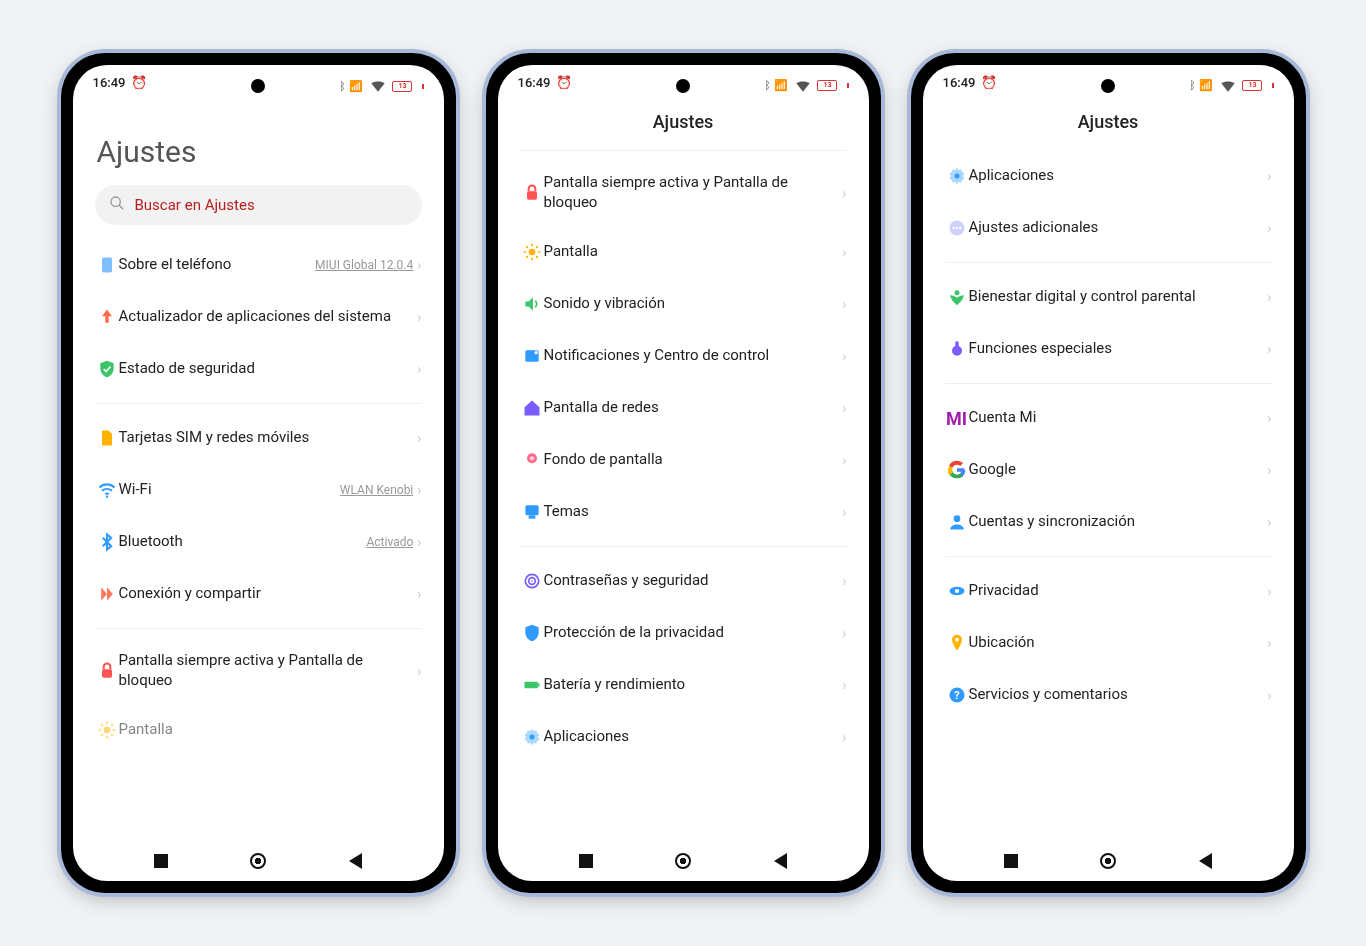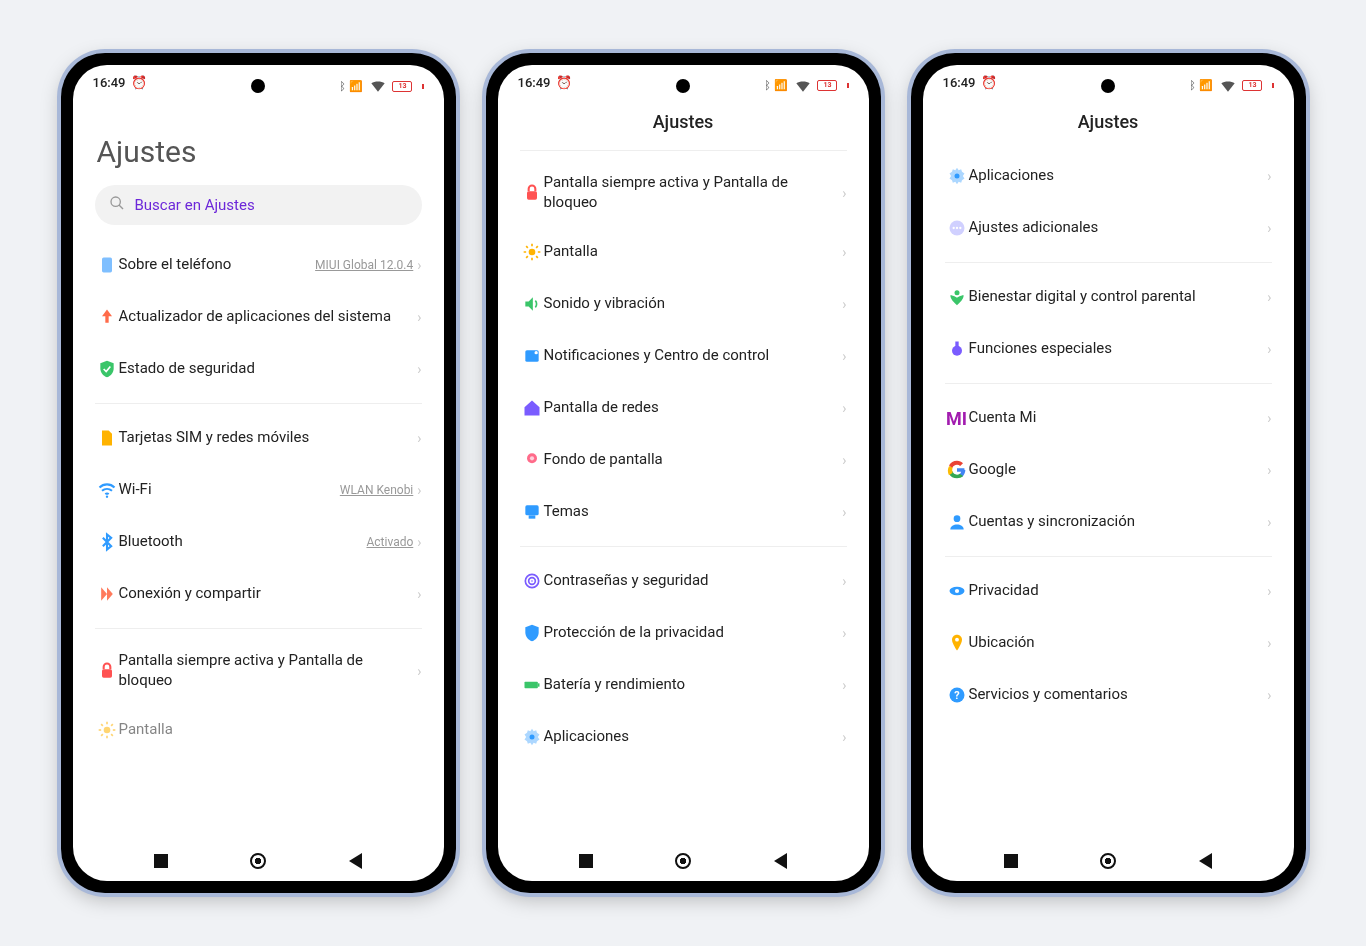--- a/index.html
+++ b/index.html
@@ -64,21 +64,21 @@
     color: #222;
     text-align: center;
     padding: 10px 0 18px;
   }
   .searchbar {
     margin: 0 22px 14px;
     background: #f2f2f2;
     border-radius: 22px;
     display:flex; align-items:center;
     padding: 10px 14px;
-    color:#6d28d9; font-size:15px; gap:10px;
+    color:#b91c1c; font-size:15px; gap:10px;
   }
   .content { flex:1; overflow:hidden; }
   .row {
     display:flex; align-items:center;
     padding: 14px 22px;
   }
   .row .icon {
     width: 24px; height:24px;
     display:flex; align-items:center; justify-content:center;
     font-size:18px; flex-shrink:0;

